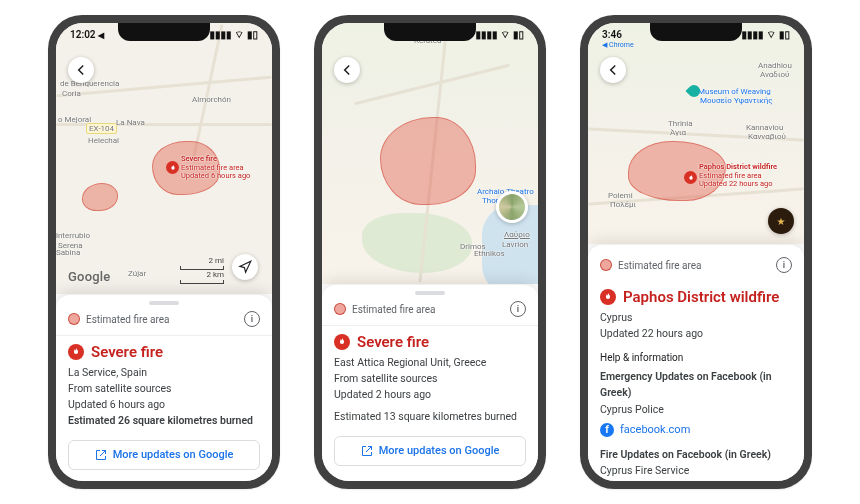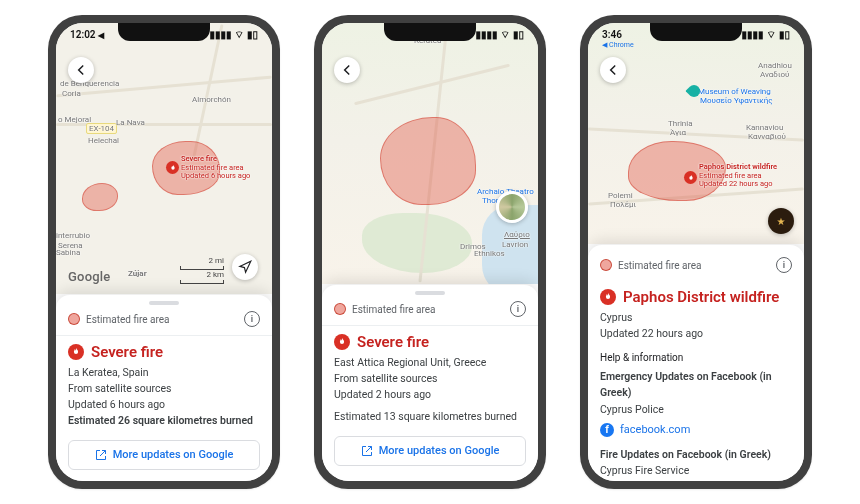--- a/index.html
+++ b/index.html
@@ -255,21 +255,21 @@
         <span class="place" style="left:4px;top:56px;">de Benquerencia</span>
         <span class="place" style="left:6px;top:66px;">Coria</span>
         <span class="place" style="left:136px;top:72px;">Almorchón</span>
         <span class="place" style="left:2px;top:92px;">o Mejoral</span>
         <span class="place" style="left:30px;top:100px;background:#fff6cf;border:1px solid #e8d97d;padding:0 2px;border-radius:2px;text-align:center;">EX-104</span>
         <span class="place" style="left:60px;top:95px;">La Nava</span>
         <span class="place" style="left:32px;top:113px;">Helechal</span>
         <span class="place" style="left:0px;top:208px;">interrubio</span>
         <span class="place" style="left:0px;top:225px;">Sabina</span>
         <span class="place" style="left:2px;top:218px;">Serena</span>
-        <span class="place" style="left:72px;top:246px;font-weight:bold;">Zújar</span>
+        <span class="place" style="left:72px;top:246px;">Zújar</span>
 
         <div class="fireblob" style="left:96px;top:118px;width:66px;height:52px;border-radius:55% 48% 60% 42%/52% 58% 46% 60%;"></div>
         <div class="fireblob" style="left:26px;top:160px;width:34px;height:26px;border-radius:60% 48% 56% 44%;"></div>
         <div class="fire-marker" style="left:110px;top:138px;">
           <svg viewBox="0 0 24 24">
               <path d="M12 2c1 4 5 5 5 10a5 5 0 0 1-10 0c0-3 2-4 2-7 1.5 1 2 2 3 4 .5-3 0-5 0-7z"></path>
             </svg>
         </div>
         <div class="fire-label" style="left:125px;top:132px;">
           <div style="font-weight:600;">Severe fire</div>
@@ -309,21 +309,21 @@
         <div class="sheet-body">
           <div class="title-row">
             <span class="fire-icon-badge">
               <svg viewBox="0 0 24 24">
                   <path d="M12 2c1 4 5 5 5 10a5 5 0 0 1-10 0c0-3 2-4 2-7 1.5 1 2 2 3 4 .5-3 0-5 0-7z"></path>
                 </svg>
             </span>
             <span class="title-text">Severe fire</span>
           </div>
           <div class="meta">
-            <div>La Keratea, Spain</div>
+            <div>La Service, Spain</div>
             <div>From satellite sources</div>
             <div>Updated 6 hours ago</div>
             <div class="b">Estimated 26 square kilometres burned</div>
           </div>
           <div class="link-chip">
             <svg width="12" height="12" viewBox="0 0 24 24" fill="none" stroke="#1a73e8" stroke-width="2">
                 <path d="M14 3h7v7"></path>
                 <path d="M10 14L21 3"></path>
                 <path d="M21 14v7H3V3h7"></path>
               </svg>

